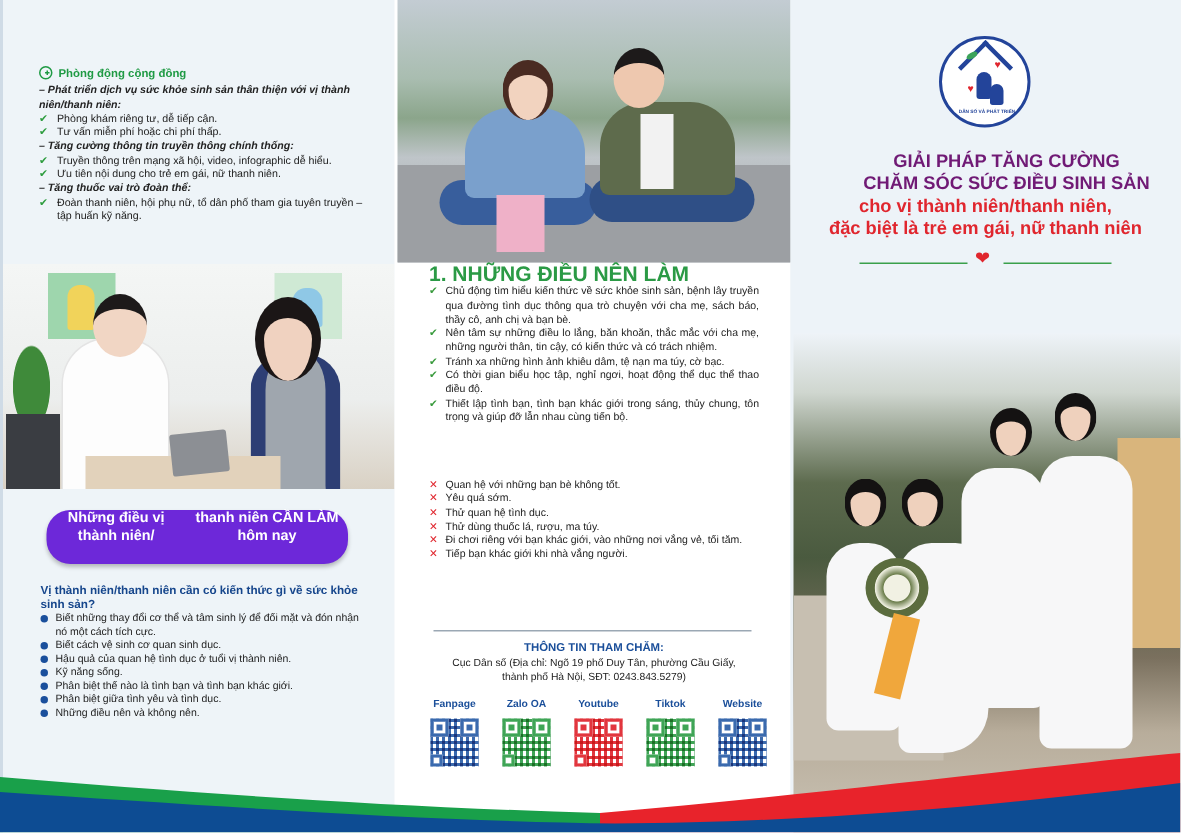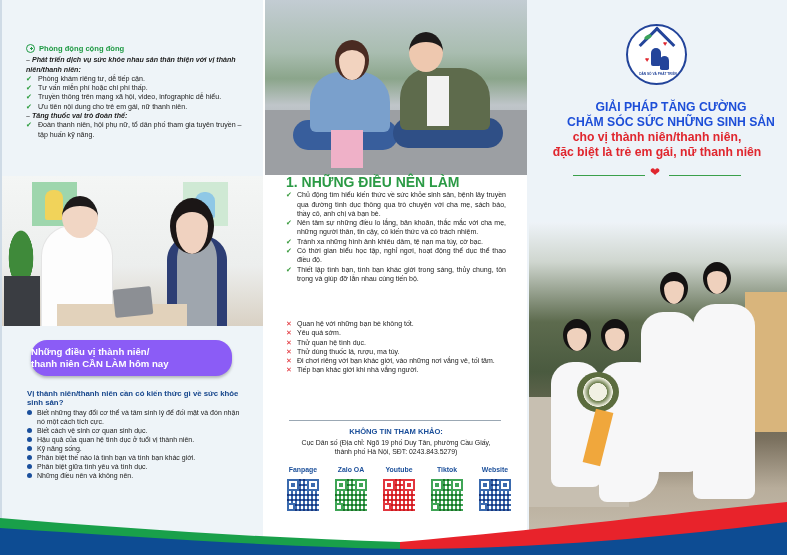--- a/index.html
+++ b/index.html
@@ -34,22 +34,22 @@
   .clinic-poster2::after { content: ""; position: absolute; left: 12px; top: 10px; width: 20px; height: 26px; background: #8fc8e6; border-radius: 9px 9px 2px 2px; }
   .doctor { position: absolute; left: 40px; top: 50px; width: 70px; height: 100px; background: #fdfdfd; border-radius: 30px 30px 0 0; box-shadow: 0 0 0 1px #e4e4e4; }
   .doctor-head { position: absolute; left: 60px; top: 20px; width: 36px; height: 42px; background: #f1d6c4; border-radius: 50%; border-top: 10px solid #1d1a1a; }
   .girl { position: absolute; left: 165px; top: 60px; width: 60px; height: 90px; background: #9fa6ae; border-radius: 24px 24px 0 0; border-left: 10px solid #2d3e74; border-right: 10px solid #2d3e74; }
   .girl-head { position: absolute; left: 168px; top: 22px; width: 44px; height: 56px; background: #f0d2c0; border-radius: 50%; border-top: 14px solid #1b1616; border-left: 6px solid #1b1616; border-right: 6px solid #1b1616; }
   .desk { position: absolute; left: 55px; top: 128px; width: 130px; height: 22px; background: #e2d2bb; }
   .tablet { position: absolute; left: 112px; top: 112px; width: 38px; height: 28px; background: #8c8f94; border-radius: 2px; transform: rotate(-6deg); }
   .plant { position: absolute; left: 0; top: 40px; width: 38px; height: 70px; background: radial-gradient(ellipse at 50% 60%, #3f8a3a 45%, transparent 47%); }
   .chair { position: absolute; left: 2px; top: 100px; width: 36px; height: 50px; background: #3a3d42; }
 
-  .cta-pill { position: absolute; left: 31px; top: 340px; width: 201px; height: 36px; background: #8b5cf6; border-radius: 16px; box-shadow: 0 2px 3px rgba(0,0,0,.25);
-    color: #fff; font-weight: bold; font-size: 9.6px; line-height: 12px; text-align: left; display: flex; flex-direction: column; justify-content: center; }
+  .cta-pill { position: absolute; left: 31px; top: 340px; width: 201px; height: 36px; background: #6d28d9; border-radius: 16px; box-shadow: 0 2px 3px rgba(0,0,0,.25);
+    color: #fff; font-weight: bold; font-size: 9.6px; line-height: 12px; text-align: center; display: flex; justify-content: center; }
 
   .knowledge { position: absolute; left: 27px; top: 389px; width: 222px; font-size: 7px; line-height: 9px; }
   .knowledge .q { color: #16468c; font-weight: bold; font-size: 7.8px; line-height: 9.2px; margin-bottom: 1px; }
   .bullet-line { display: flex; gap: 5px; }
   .dot { width: 5px; height: 5px; background: #1a4f9c; border-radius: 50%; margin-top: 2px; flex: none; }
 
   
   #photo-students { left: 2px; top: 0; width: 262px; height: 175px;
     background: linear-gradient(180deg, #c3ccd3 0%, #a9bdb0 30%, #8ba58b 45%, #bfc5c9 60%, #9fa5a9 100%); }
   .road { position: absolute; left: 0; top: 110px; width: 262px; height: 65px; background: #9c9fa3; }
@@ -92,21 +92,21 @@
   .logo { position: absolute; left: 626px; top: 24px; width: 61px; height: 61px; border-radius: 50%; background: #fff; border: 2px solid #23449a; }
   .logo .roof { position: absolute; left: 16px; top: 6px; width: 26px; height: 26px; border-left: 3px solid #23449a; border-top: 3px solid #23449a; transform: rotate(45deg); }
   .logo .leaf { position: absolute; left: 16px; top: 9px; width: 8px; height: 4px; background: #3ba35a; border-radius: 50%; transform: rotate(-30deg); }
   .logo .h1 { position: absolute; left: 35px; top: 14px; color: #e0262e; font-size: 7px; }
   .logo .h2 { position: absolute; left: 17px; top: 30px; color: #e0262e; font-size: 7px; }
   .logo .fam1 { position: absolute; left: 23px; top: 22px; width: 10px; height: 18px; background: #23449a; border-radius: 5px 5px 2px 2px; }
   .logo .fam2 { position: absolute; left: 32px; top: 30px; width: 9px; height: 14px; background: #23449a; border-radius: 5px 5px 2px 2px; }
   .logo .ring-text { position: absolute; left: 10px; top: 46px; width: 40px; font-size: 3.2px; text-align: center; color: #23449a; font-weight: bold; }
 
   .title-block { position: absolute; left: 527px; top: 100px; width: 260px; text-align: center; }
-  .title-blue { color: #1d4ed8; font-weight: bold; font-size: 12.2px; line-height: 15px; padding-left: 28px; }
+  .title-blue { color: #701a75; font-weight: bold; font-size: 12.2px; line-height: 15px; padding-left: 28px; }
   .title-red { color: #e0262e; font-weight: bold; font-size: 12.2px; line-height: 15px; }
   .heart-divider { position: absolute; left: 573px; top: 168px; width: 168px; height: 12px; }
   .heart-divider .line { position: absolute; top: 7px; height: 1px; background: #3aa04b; width: 72px; }
   .heart-divider .line.l { left: 0; }
   .heart-divider .line.r { right: 0; }
   .heart-divider .heart { position: absolute; left: 77px; top: -2px; color: #e0262e; font-size: 12px; line-height: 12px; }
   .slogan { position: absolute; left: 527px; top: 187px; width: 260px; text-align: center; color: #2b8f45; font-style: italic; font-weight: bold; font-size: 8.6px; line-height: 12px; }
 
   #photo-girls { left: 529px; top: 222px; width: 258px; height: 333px;
     background: linear-gradient(180deg, #eef3f8 0%, #cfd6cf 12%, #5d6b4e 30%, #4a5a3f 45%, #7a705e 65%, #b8ad9b 80%, #c9c2b4 100%); }
@@ -131,29 +131,30 @@
 </head>
 <body>
 
 <div class="panel" id="panel-left"></div>
 
 <div class="community">
   <div class="head">
     <span class="plus-circle"></span>
     <span>Phòng động cộng đồng</span>
   </div>
-  <div class="sub">– Phát triển dịch vụ sức khỏe nhau sản thân thiện với vị thành niên/thanh niên:</div>
+  <div class="sub">– Phát triển dịch vụ sức khỏe sinh sản thân thiện với vị thành niên/thanh niên:</div>
   <div class="check-line">
       <span class="check">✔</span>
       <span>Phòng khám riêng tư, dễ tiếp cận.</span>
     </div>
   <div class="check-line">
       <span class="check">✔</span>
       <span>Tư vấn miễn phí hoặc chi phí thấp.</span>
     </div>
+  <div class="sub">– Tăng cường thông tin truyền thông chính thống:</div>
   <div class="check-line">
       <span class="check">✔</span>
       <span>Truyền thông trên mạng xã hội, video, infographic dễ hiểu.</span>
     </div>
   <div class="check-line">
       <span class="check">✔</span>
       <span>Ưu tiên nội dung cho trẻ em gái, nữ thanh niên.</span>
     </div>
   <div class="sub">– Tăng thuốc vai trò đoàn thể:</div>
   <div class="check-line">
@@ -273,21 +274,21 @@
     </div>
   <div class="item">
       <span class="x">✕</span>
       <span>Tiếp bạn khác giới khi nhà vắng người.</span>
     </div>
 </div>
 
 <div class="divider"></div>
 
 <div class="ref">
-  <div class="ref-title">KHÔNG TIN THAM KHẢO:</div>
+  <div class="ref-title">THÔNG TIN THAM CHĂM:</div>
   <div>Cục Dân số (Địa chỉ: Ngõ 19 phố Duy Tân, phường Cầu Giấy,</div>
   <div>thành phố Hà Nội, SĐT: 0243.843.5279)</div>
 </div>
 
 <div class="qr-row">
   <div class="qr-col">
     <span class="qr-label">Fanpage</span>
     <div class="qr" style="color:#2a5ea8">
         <span class="fp3"></span>
       </div>
@@ -325,21 +326,21 @@
   <div class="leaf"></div>
   <span class="h1">♥</span>
   <span class="h2">♥</span>
   <div class="fam1"></div>
   <div class="fam2"></div>
   <div class="ring-text">DÂN SỐ VÀ PHÁT TRIỂN</div>
 </div>
 
 <div class="title-block">
   <div class="title-blue">GIẢI PHÁP TĂNG CƯỜNG</div>
-  <div class="title-blue">CHĂM SÓC SỨC NHỮNG SINH SẢN</div>
+  <div class="title-blue">CHĂM SÓC SỨC ĐIỀU SINH SẢN</div>
   <div class="title-red">cho vị thành niên/thanh niên,</div>
   <div class="title-red">đặc biệt là trẻ em gái, nữ thanh niên</div>
 </div>
 
 <div class="heart-divider">
   <div class="line l"></div>
   <span class="heart">❤</span>
   <div class="line r"></div>
 </div>
 

